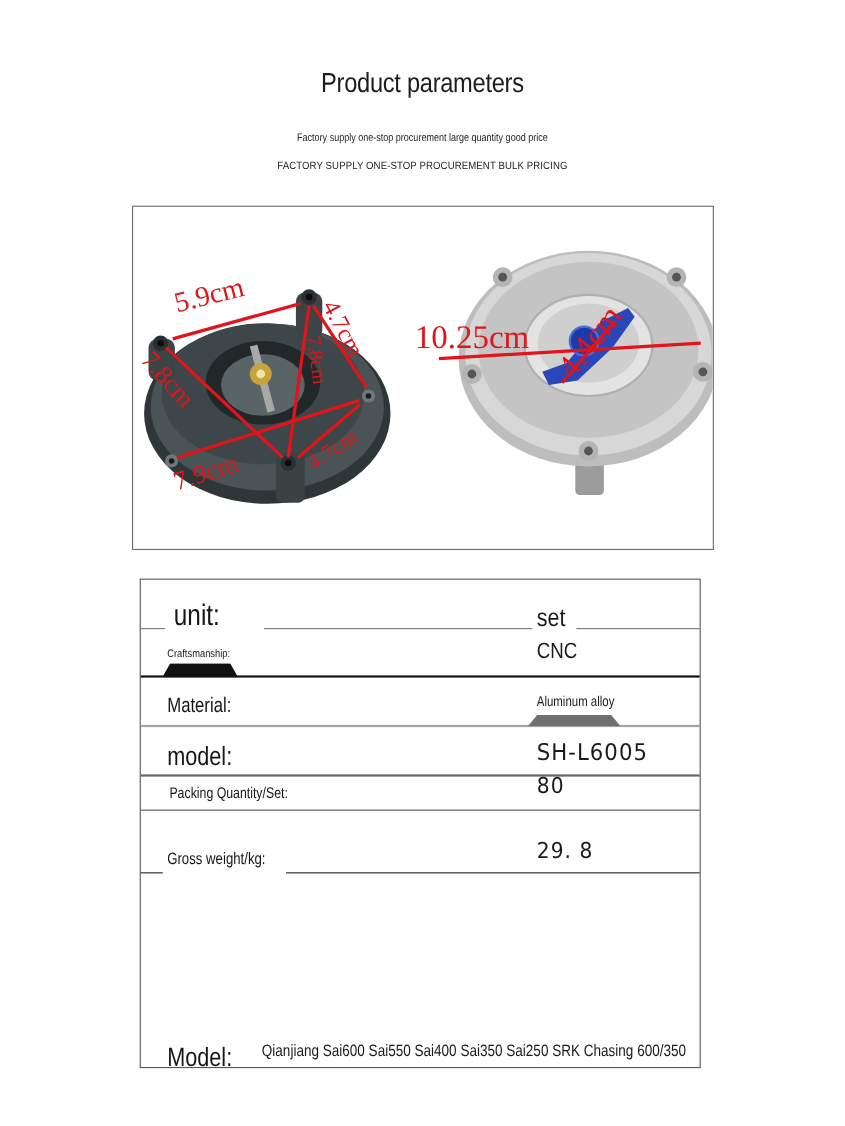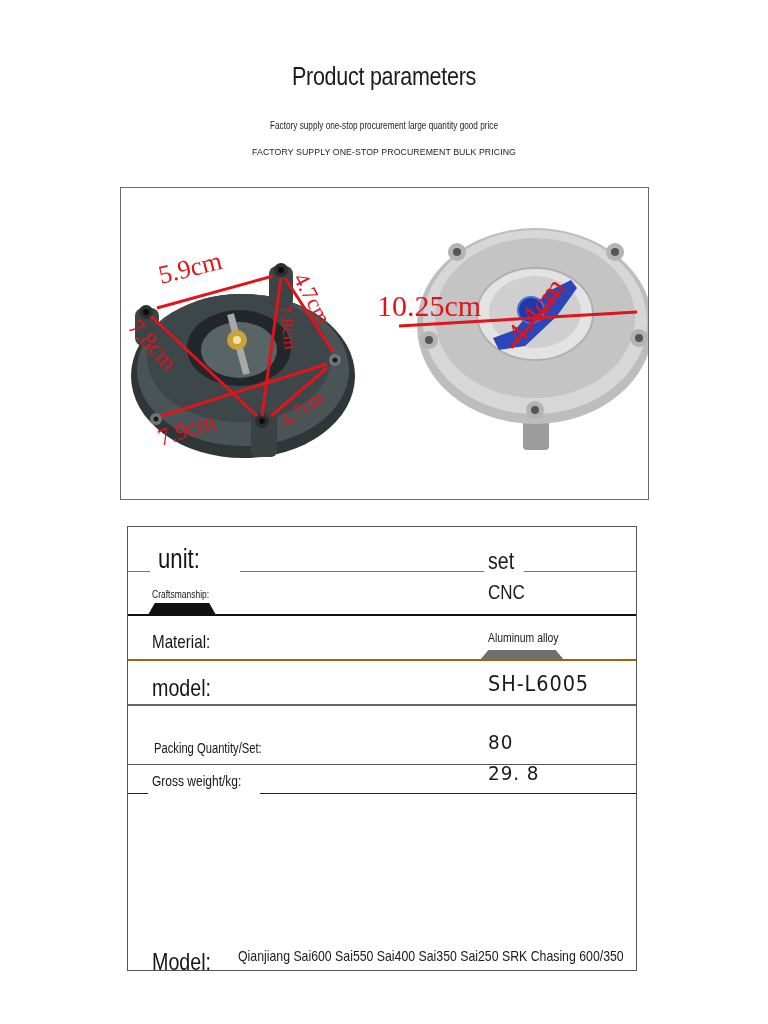--- a/index.html
+++ b/index.html
@@ -166,32 +166,32 @@
     <span class="value val-mid" style="bottom:10px">CNC</span>
   </div>
 
   <div class="row" style="top:0;height:45px;border-bottom-color:#777">
     <div class="gap-white" style="left:22px;bottom:-3px;width:90px"></div>
     <div class="gap-white" style="left:356px;bottom:-3px;width:40px"></div>
     <span class="label lbl-big" style="left:30px;bottom:-4px;font-size:27px">unit:</span>
     <span class="value val-big" style="bottom:-4px">set</span>
   </div>
 
-  <div class="row" style="top:89px;height:45px;border-bottom:2px solid #a16207">
+  <div class="row" style="top:89px;height:45px;border-bottom:2px solid #a3a3a3">
     <div class="smudge-grey" style="left:352px;bottom:-1px;width:84px"></div>
     <span class="label lbl-mid" style="bottom:6px">Material:</span>
     <span class="value val-small" style="bottom:14px">Aluminum alloy</span>
   </div>
 
   <div class="row" style="top:134px;height:45px;border-bottom:2px solid #666">
     <span class="label lbl-big" style="bottom:2px">model:</span>
     <span class="value val-num" style="bottom:8px;font-size:21px">SH-L6005</span>
   </div>
 
-  <div class="row" style="top:194px;height:44px">
+  <div class="row" style="top:166px;height:44px">
     <span class="label lbl-small" style="left:26px;bottom:8px">Packing Quantity/Set:</span>
     <span class="value val-num" style="bottom:10px">80</span>
   </div>
 
   <div class="row" style="top:223px;height:44px;border-bottom-color:#222">
     <div class="gap-white" style="left:20px;bottom:-3px;width:112px"></div>
     <span class="label lbl-small" style="bottom:4px;font-size:15px">Gross weight/kg:</span>
     <span class="value val-num" style="bottom:8px">29. 8</span>
   </div>
 

